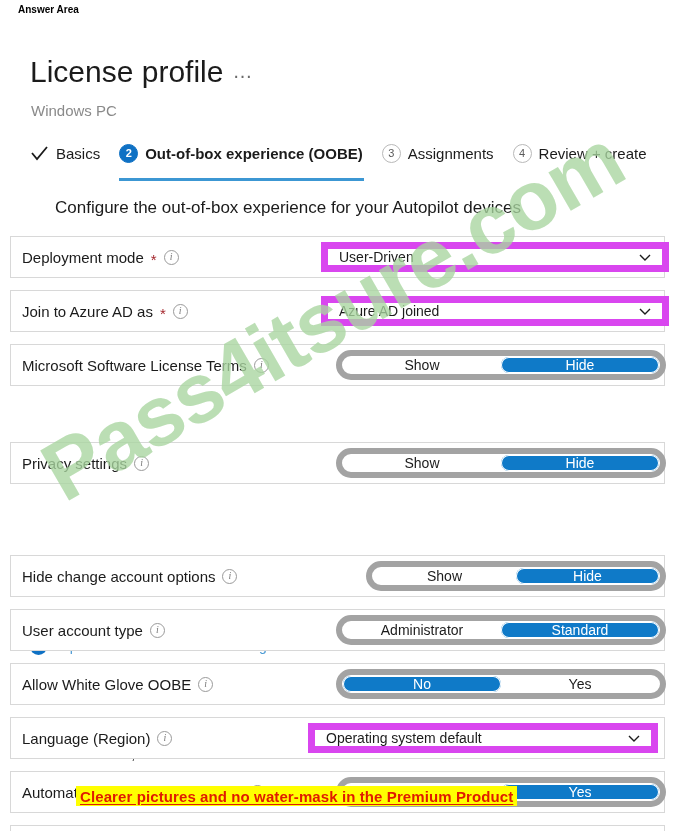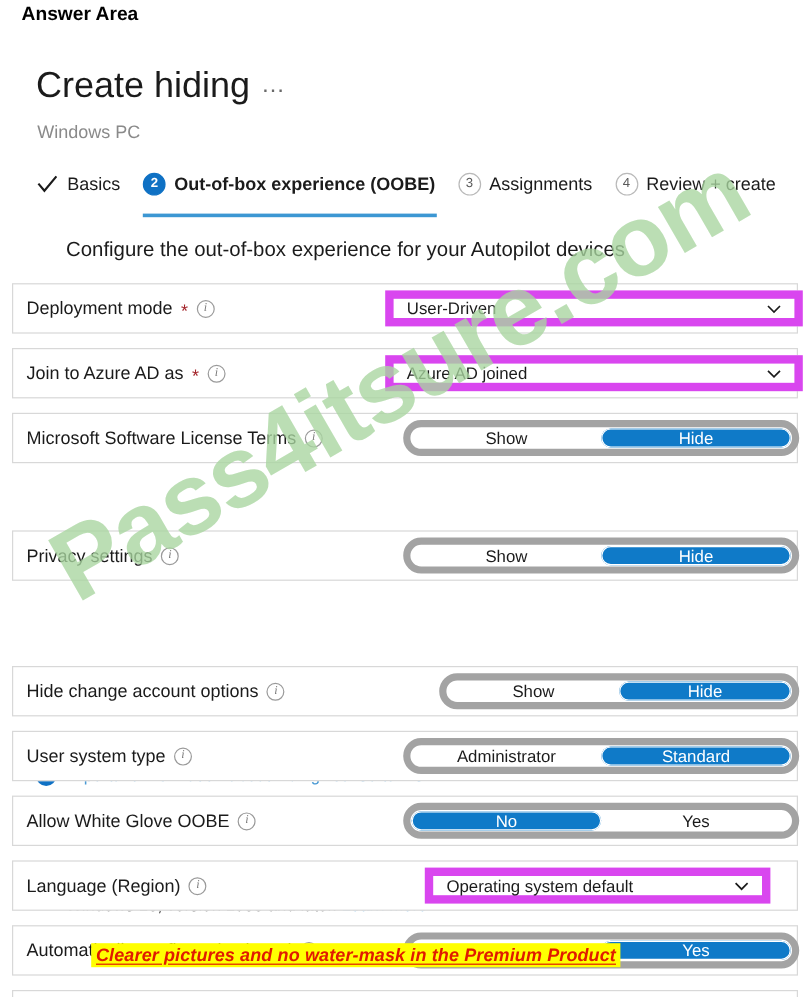--- a/index.html
+++ b/index.html
@@ -39,21 +39,21 @@
     transform-origin: left center;
     white-space: nowrap;
     letter-spacing: -1px;
   }
 
   
   .answer-area {
     position: absolute;
     left: 18px;
     top: 4px;
-    font-size: 16px;
+    font-size: 10px;
     font-weight: bold;
     color: #000;
     text-align: center;
   }
   .page-head {
     position: absolute;
     left: 30px;
     top: 57px;
     display: flex;
     align-items: baseline;
@@ -290,30 +290,29 @@
     color: #e01b00;
     font-weight: bold;
     font-size: 15px;
     padding: 2px 4px 1px 4px;
     text-decoration: underline;
     text-decoration-color: #e01b00;
     text-underline-offset: 2px;
     white-space: nowrap;
     z-index: 20;
     letter-spacing: 0.1px;
-    font-style: italic;
   }
 </style>
 </head>
 <body>
 
 <div class="answer-area">Answer Area</div>
 
 <div class="page-head">
-  <div class="page-title">Create hiding</div>
+  <div class="page-title">License profile</div>
   <div class="ellipsis-btn">…</div>
 </div>
 <div class="page-subtitle">Windows PC</div>
 
 <div class="steps">
 
   <div class="step">
     <span class="step-check">
       <svg width="19" height="19" viewBox="0 0 19 19" aria-hidden="true">
         <polyline points="2,9 7,15 17,3" fill="none" stroke="#1b1b1b" stroke-width="1.8"></polyline>
@@ -428,21 +427,21 @@
     <div class="row-control" style="left:355px; width:300px;">
       <div class="pill" style="width:300px;">
         <span class="pill-opt">Show</span>
         <span class="pill-opt sel">Hide</span>
       </div>
     </div>
   </div>
 
   <div class="row">
     <div class="row-label">
-      <span>User system type</span>
+      <span>User account type</span>
       <span class="info-icon">i</span>
     </div>
     <div class="row-control" style="left:325px; width:330px;">
       <div class="pill" style="width:330px;">
         <span class="pill-opt">Administrator</span>
         <span class="pill-opt sel">Standard</span>
       </div>
     </div>
   </div>
 
@@ -458,21 +457,21 @@
       </div>
     </div>
   </div>
 
   <div class="row">
     <div class="row-label">
       <span>Language (Region)</span>
       <span class="info-icon">i</span>
     </div>
     <div class="row-control" style="left:297px; width:358px;">
-      <div class="dropdown" style="width:288px;margin-left:46px;">
+      <div class="dropdown" style="width:350px;">
         <span>Operating system default</span>
         <span class="chev">
           <svg width="16" height="16" viewBox="0 0 16 16">
               <polyline points="3,6 8,11 13,6" fill="none" stroke="#1b1b1b" stroke-width="1.4"></polyline>
             </svg>
         </span>
       </div>
     </div>
   </div>
 

